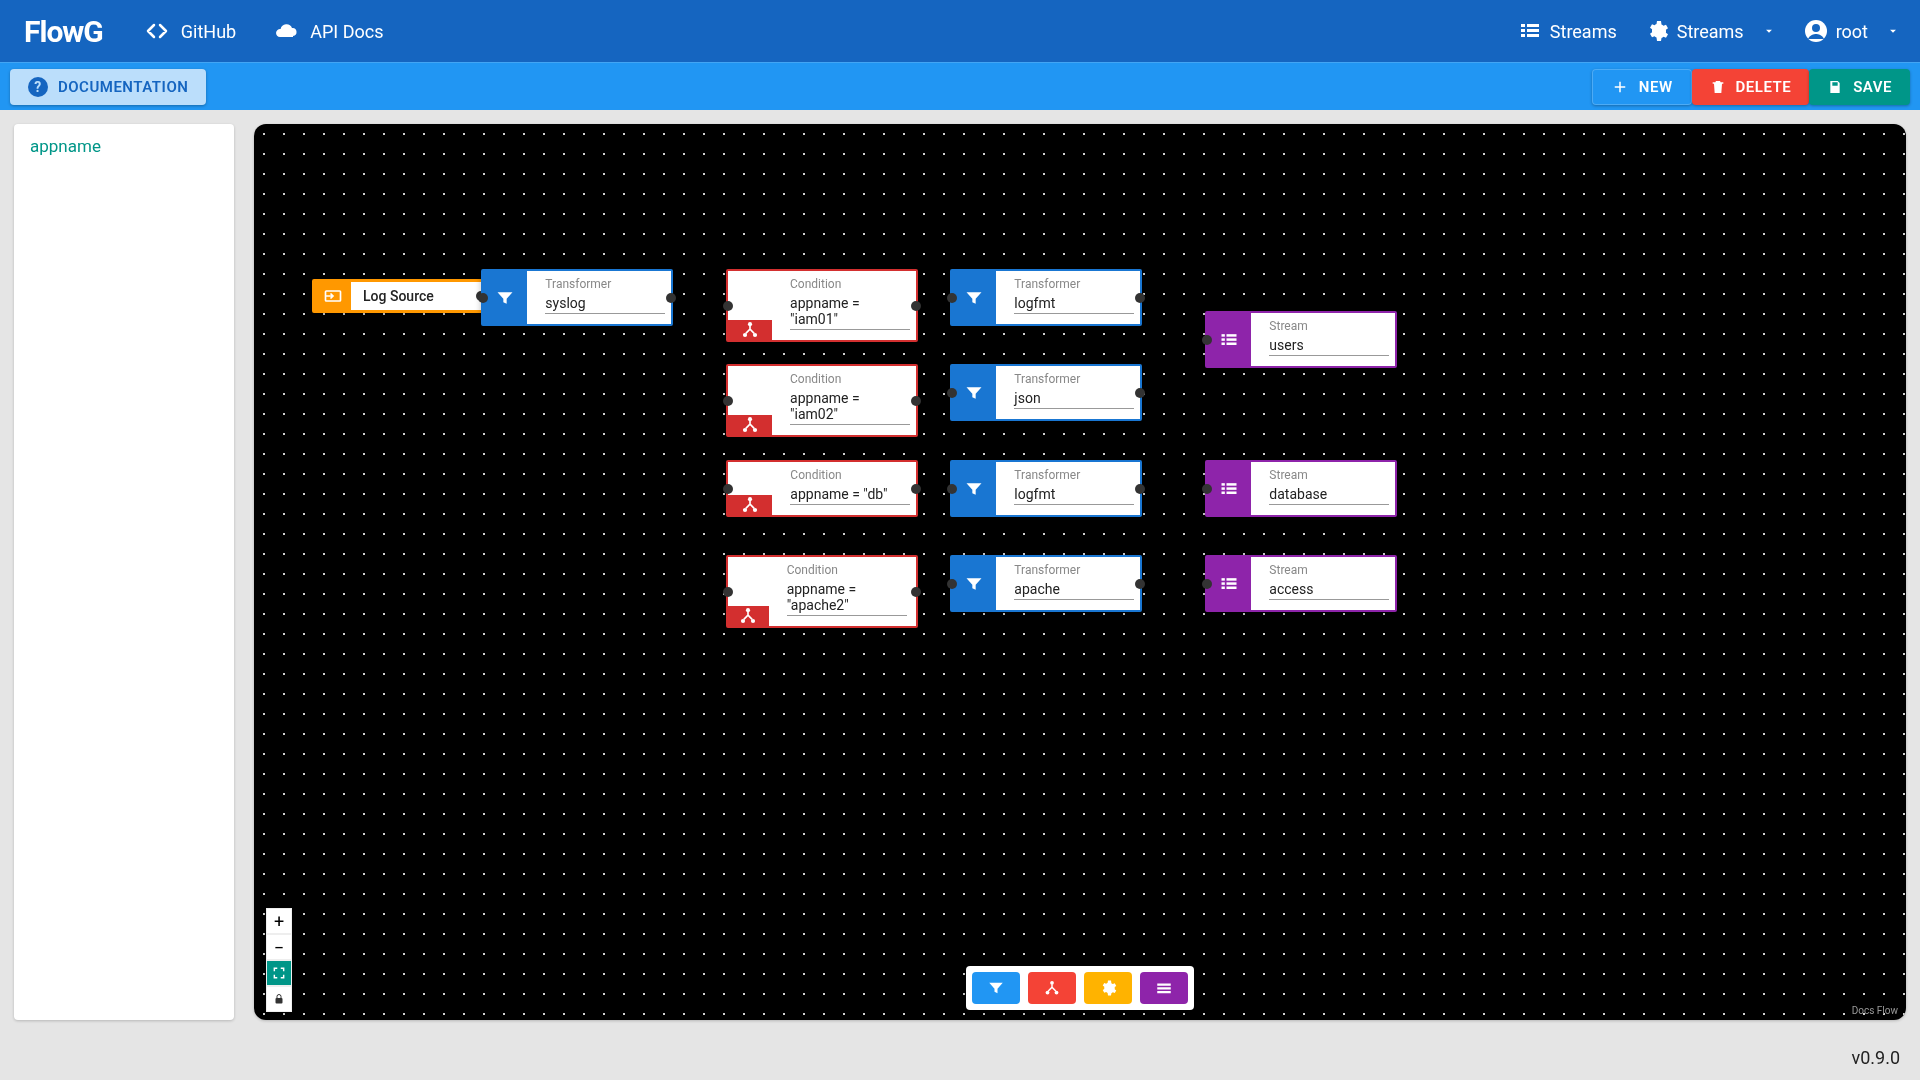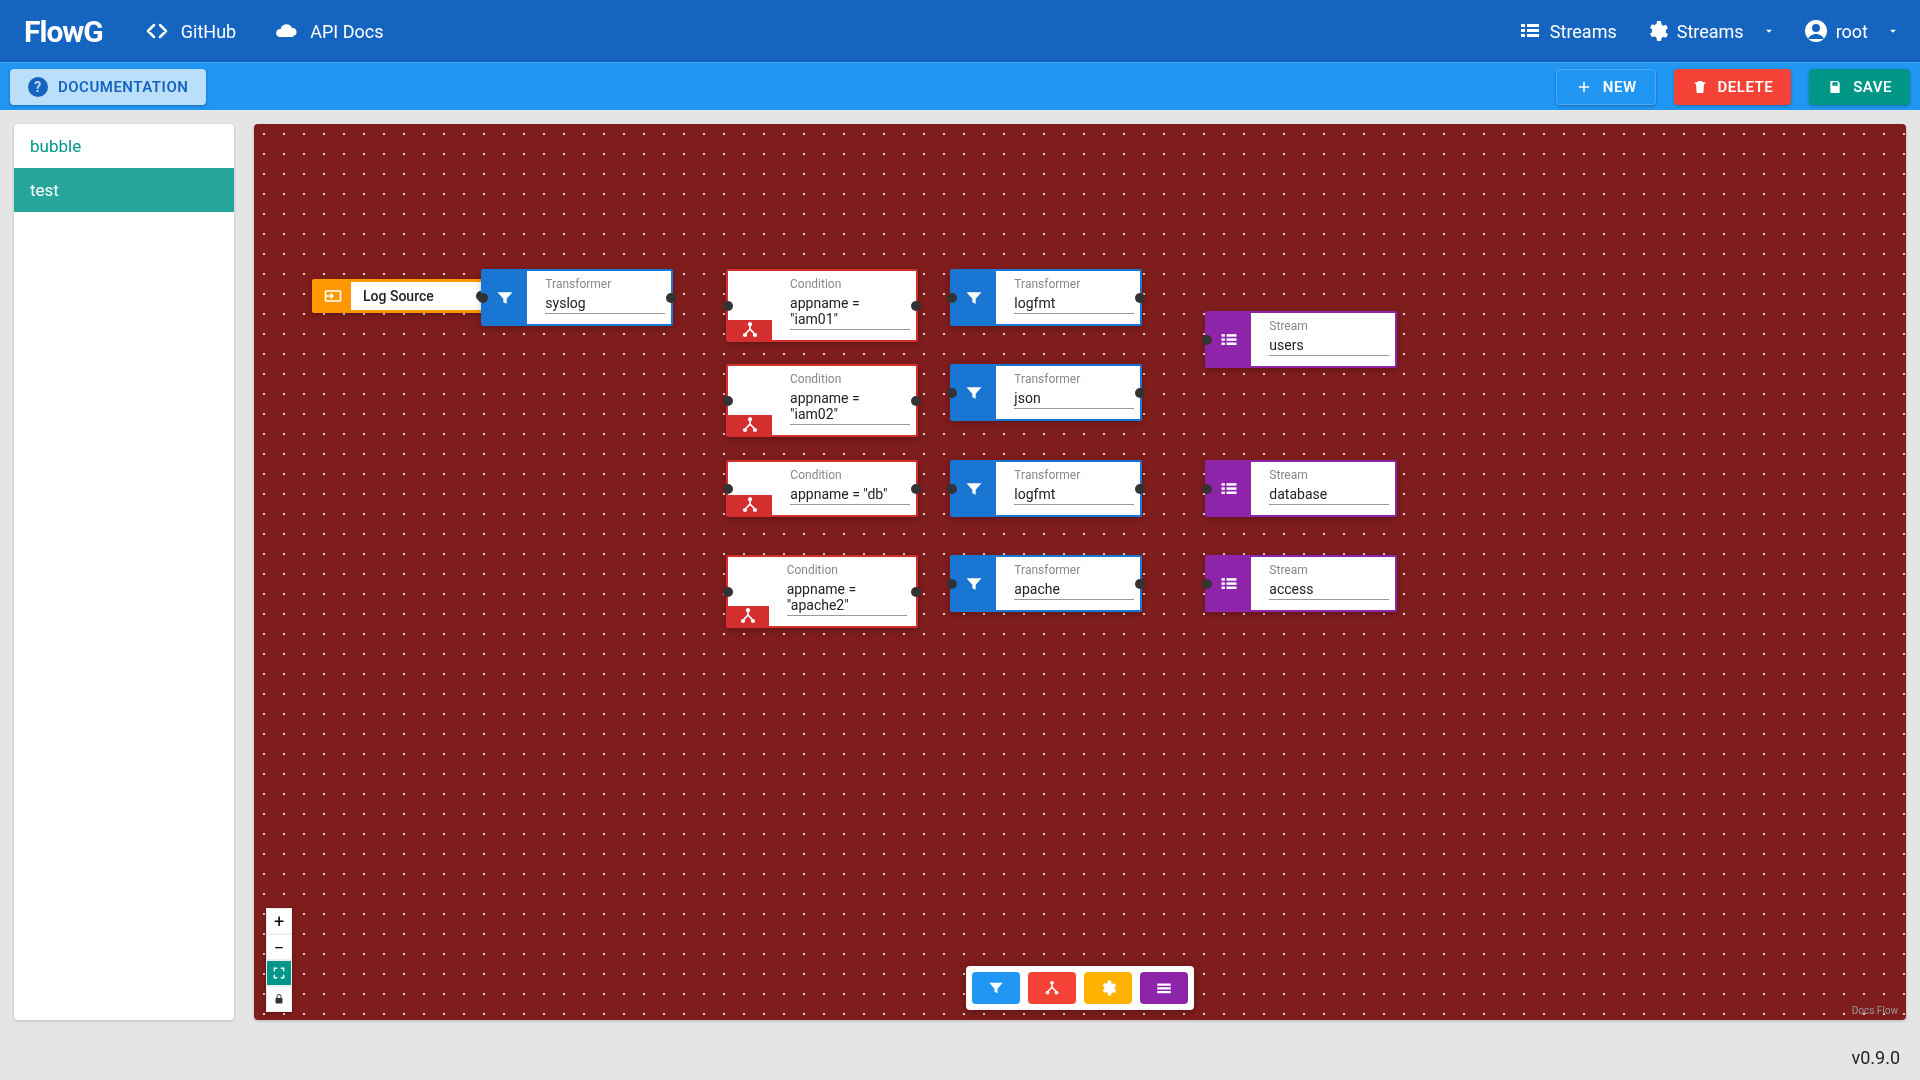--- a/index.html
+++ b/index.html
@@ -14,32 +14,32 @@
 .nav-link .icon { width: 24px; height: 24px; }
 .navbar-right { margin-left: auto; display: flex; align-items: center; gap: 28px; padding-right: 10px; }
 .nav-right-item { display: flex; align-items: center; gap: 8px; font-size: 18px; cursor: pointer; }
 .nav-right-item .chev { margin-left: 10px; }
 
 
 .toolbar { height: 48px; background: #2196f3; display: flex; align-items: center; padding: 0 10px; border-top: 1px solid rgba(255,255,255,0.15); }
 .btn { display: inline-flex; align-items: center; gap: 10px; padding: 8px 18px; border-radius: 4px; font-size: 15px; font-weight: 600; letter-spacing: 0.5px; cursor: pointer; box-shadow: 0 1px 3px rgba(0,0,0,0.3); }
 .btn.doc { background: #bbdefb; color: #1565c0; }
 .btn.doc .qicon { width:20px; height:20px; background:#1565c0; border-radius:50%; color:#bbdefb; display:flex; align-items:center; justify-content:center; font-size:14px; font-weight:bold; }
-.toolbar-right { margin-left: auto; display: flex; gap: 18px; padding-left: 41px; }
+.toolbar-right { margin-left: auto; display: flex; gap: 0; padding-left: 41px; }
 .btn.new { background: #2196f3; color: #fff; border:1px solid rgba(255,255,255,0.2); }
 .btn.delete { background: #f44336; color: #fff; }
 .btn.save { background: #009688; color: #fff; }
 
 
 .main { position: absolute; top: 110px; bottom: 60px; left: 0; right: 0; display: flex; padding: 14px 14px 0 14px; gap: 20px; }
 .sidebar { width: 220px; background: #fff; border-radius: 4px; box-shadow: 0 1px 3px rgba(0,0,0,0.2); overflow: hidden; }
 .sidebar-item { padding: 12px 16px; font-size: 17px; color: #009688; cursor: pointer; }
 .sidebar-item.active { background: #26a69a; color: #fff; }
 
-.canvas { flex: 1; background: #7f1d1d; border-radius: 4px; box-shadow: 0 1px 3px rgba(0,0,0,0.2); position: relative; overflow: hidden; }
+.canvas { flex: 1; background: #000000; border-radius: 12px; box-shadow: 0 1px 3px rgba(0,0,0,0.2); position: relative; overflow: hidden; }
 .dot-grid { position: absolute; inset: 0; background-image: radial-gradient(#d0d0d0 1px, transparent 1px); background-size: 20px 20px; }
 
 
 .node { position: absolute; display: flex; background: #fff; border: 2px solid; border-radius: 2px; box-shadow: 0 2px 6px rgba(0,0,0,0.25); }
 .node .icon-part { width: 46px; display: flex; align-items: center; justify-content: center; color: #fff; }
 .node .body { padding: 6px 10px 10px 18px; min-width: 130px; }
 .node .label { font-size: 12px; color: #888; }
 .node .value { font-size: 14px; color: #222; border-bottom: 1px solid #999; padding: 4px 0 2px 0; min-width: 120px; }
 .node.blue { border-color: #1976d2; } .node.blue .icon-part { background: #1976d2; }
 .node.red { border-color: #d32f2f; align-items: flex-end; } .node.red .icon-part { background: #d32f2f; }
@@ -166,22 +166,21 @@
             <path d="M5 3h11l3 3v15H5V3zm3 2v5h8V5H8zm0 8h8v6H8v-6z"></path>
           </svg>
         </span>
       <span>SAVE</span>
     </div>
   </div>
 </div>
 
 <div class="main">
   <div class="sidebar">
-    <div class="sidebar-item">bubble</div>
-    <div class="sidebar-item active">test</div>
+    <div class="sidebar-item">appname</div>
   </div>
 
   <div class="canvas">
     <div class="dot-grid"></div>
 
     <svg class="edges">
       <path d="M177 172 C200 172 210 180 225 180"></path>
       <path d="M418 180 C440 180 440 180 470 180"></path>
       <path d="M418 180 C440 180 440 275 470 275"></path>
       <path d="M418 180 C440 180 440 371 470 371"></path>

